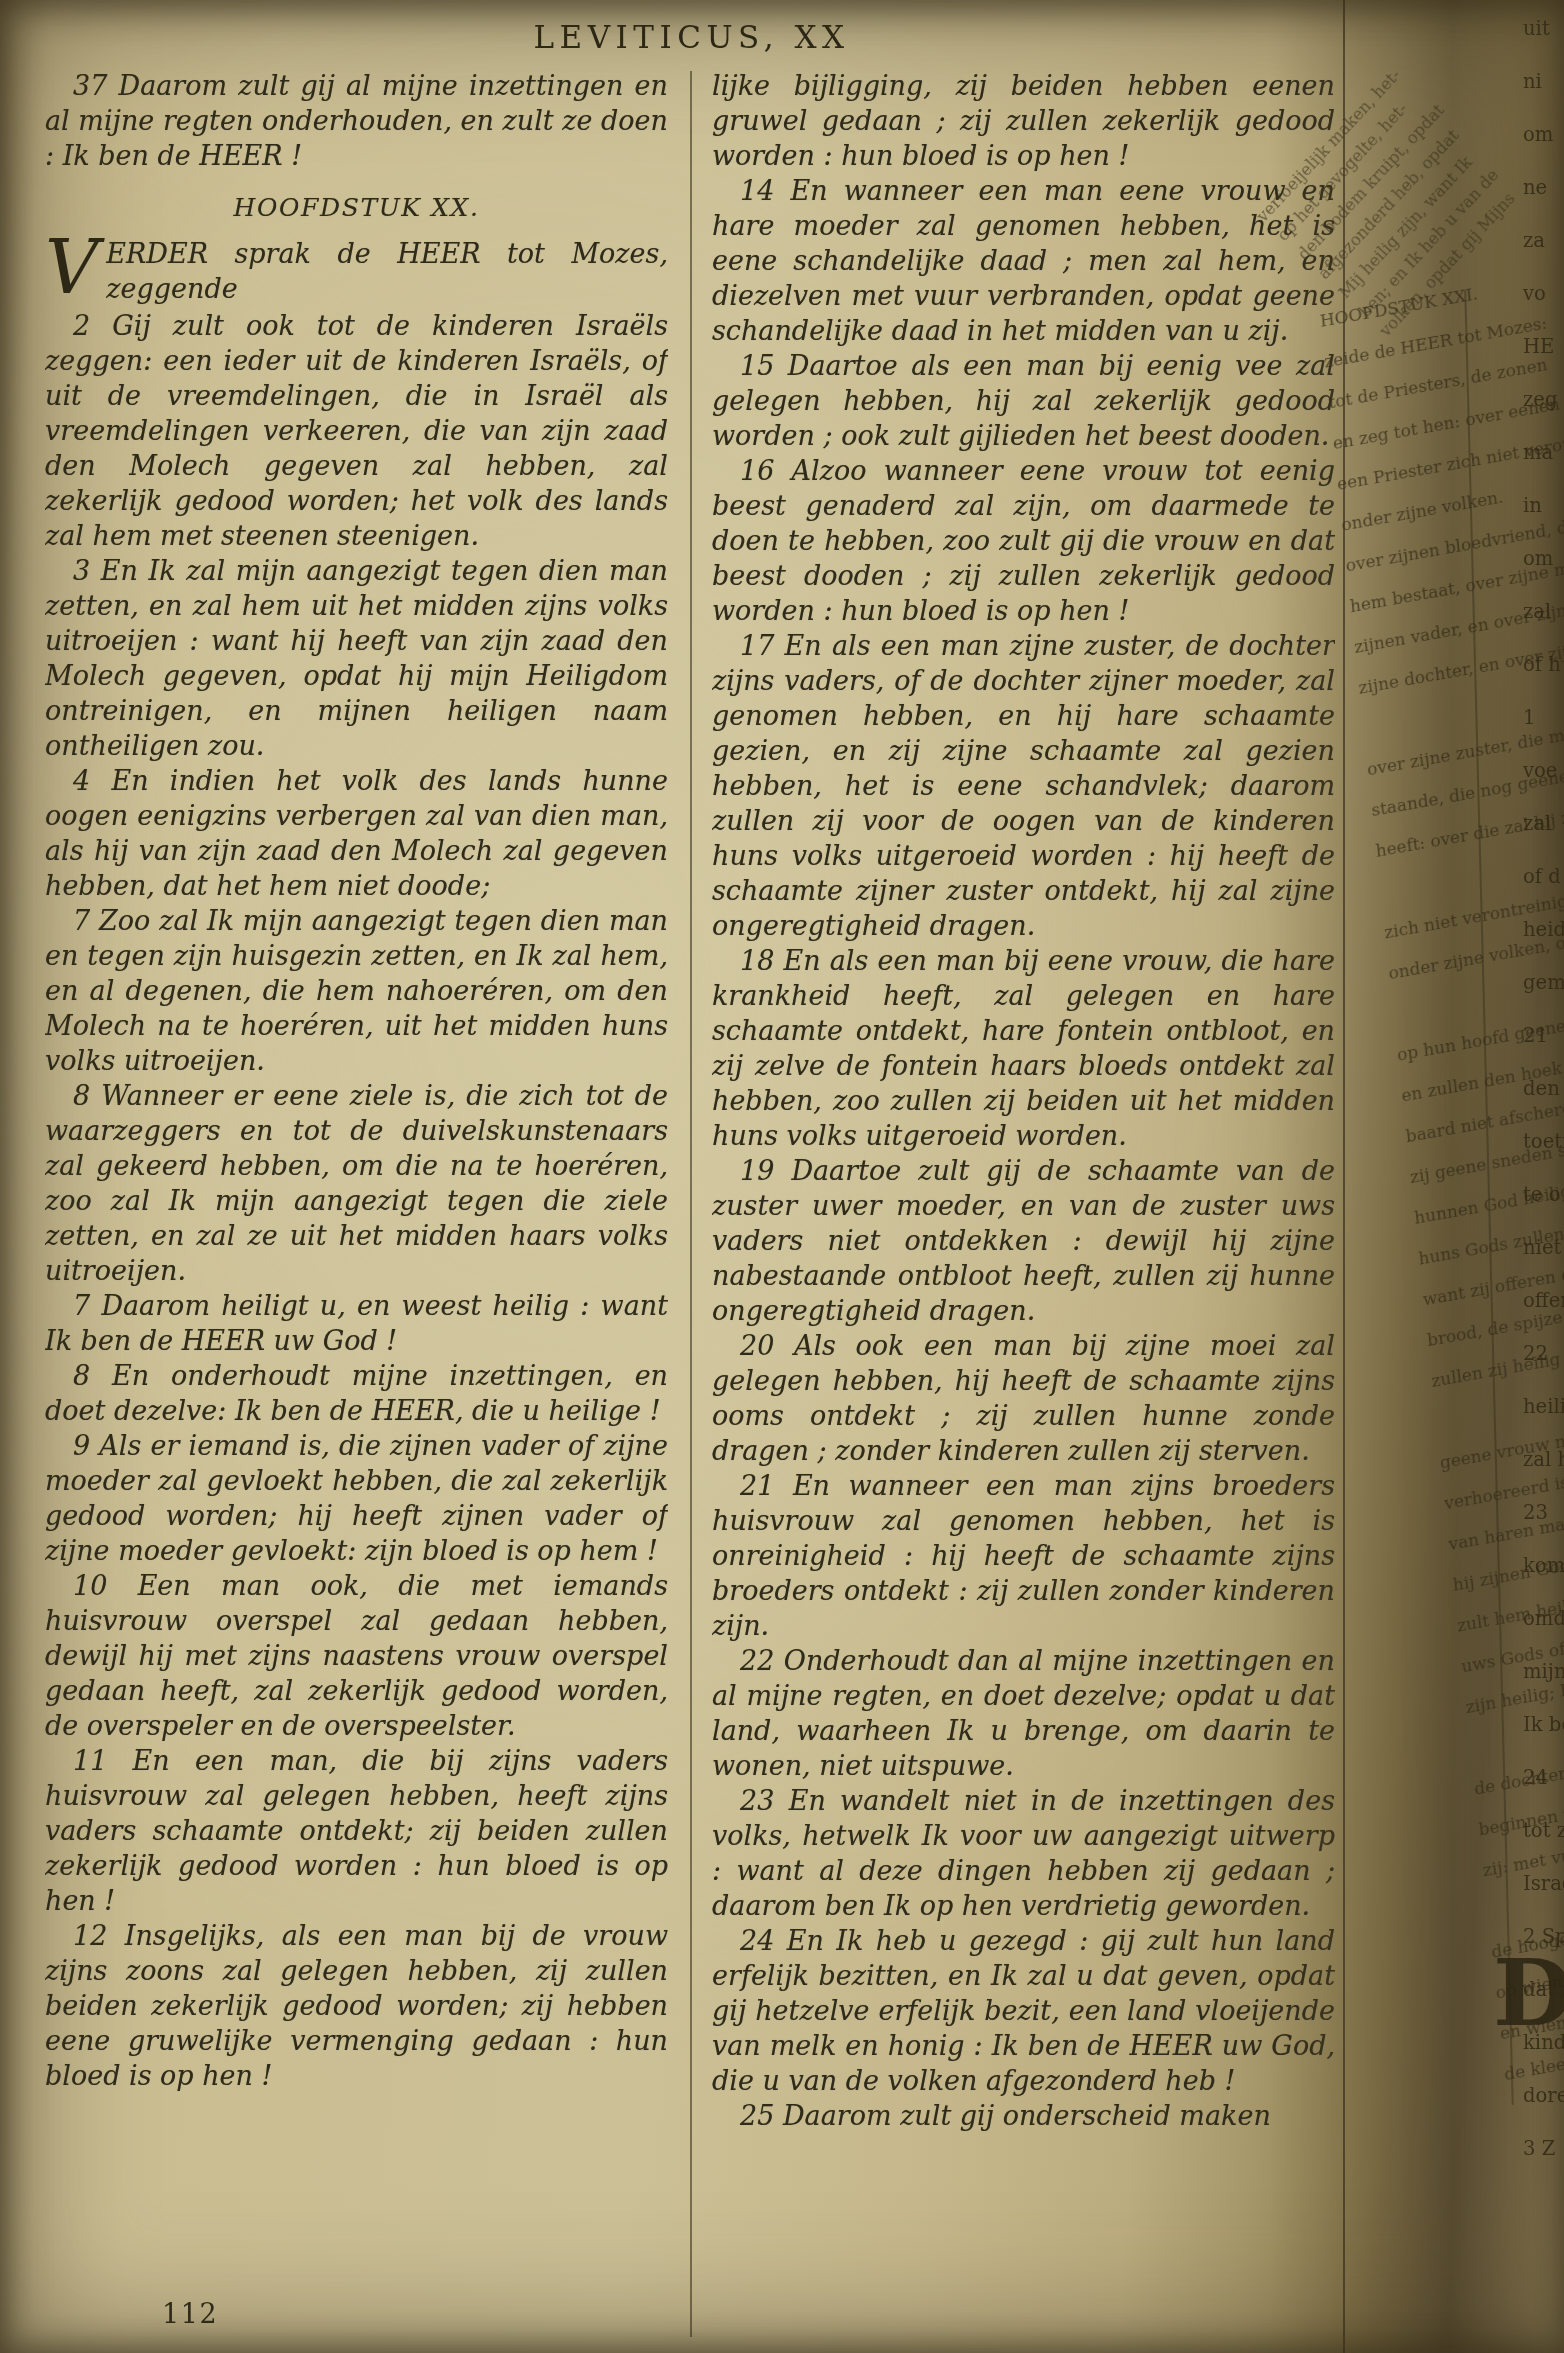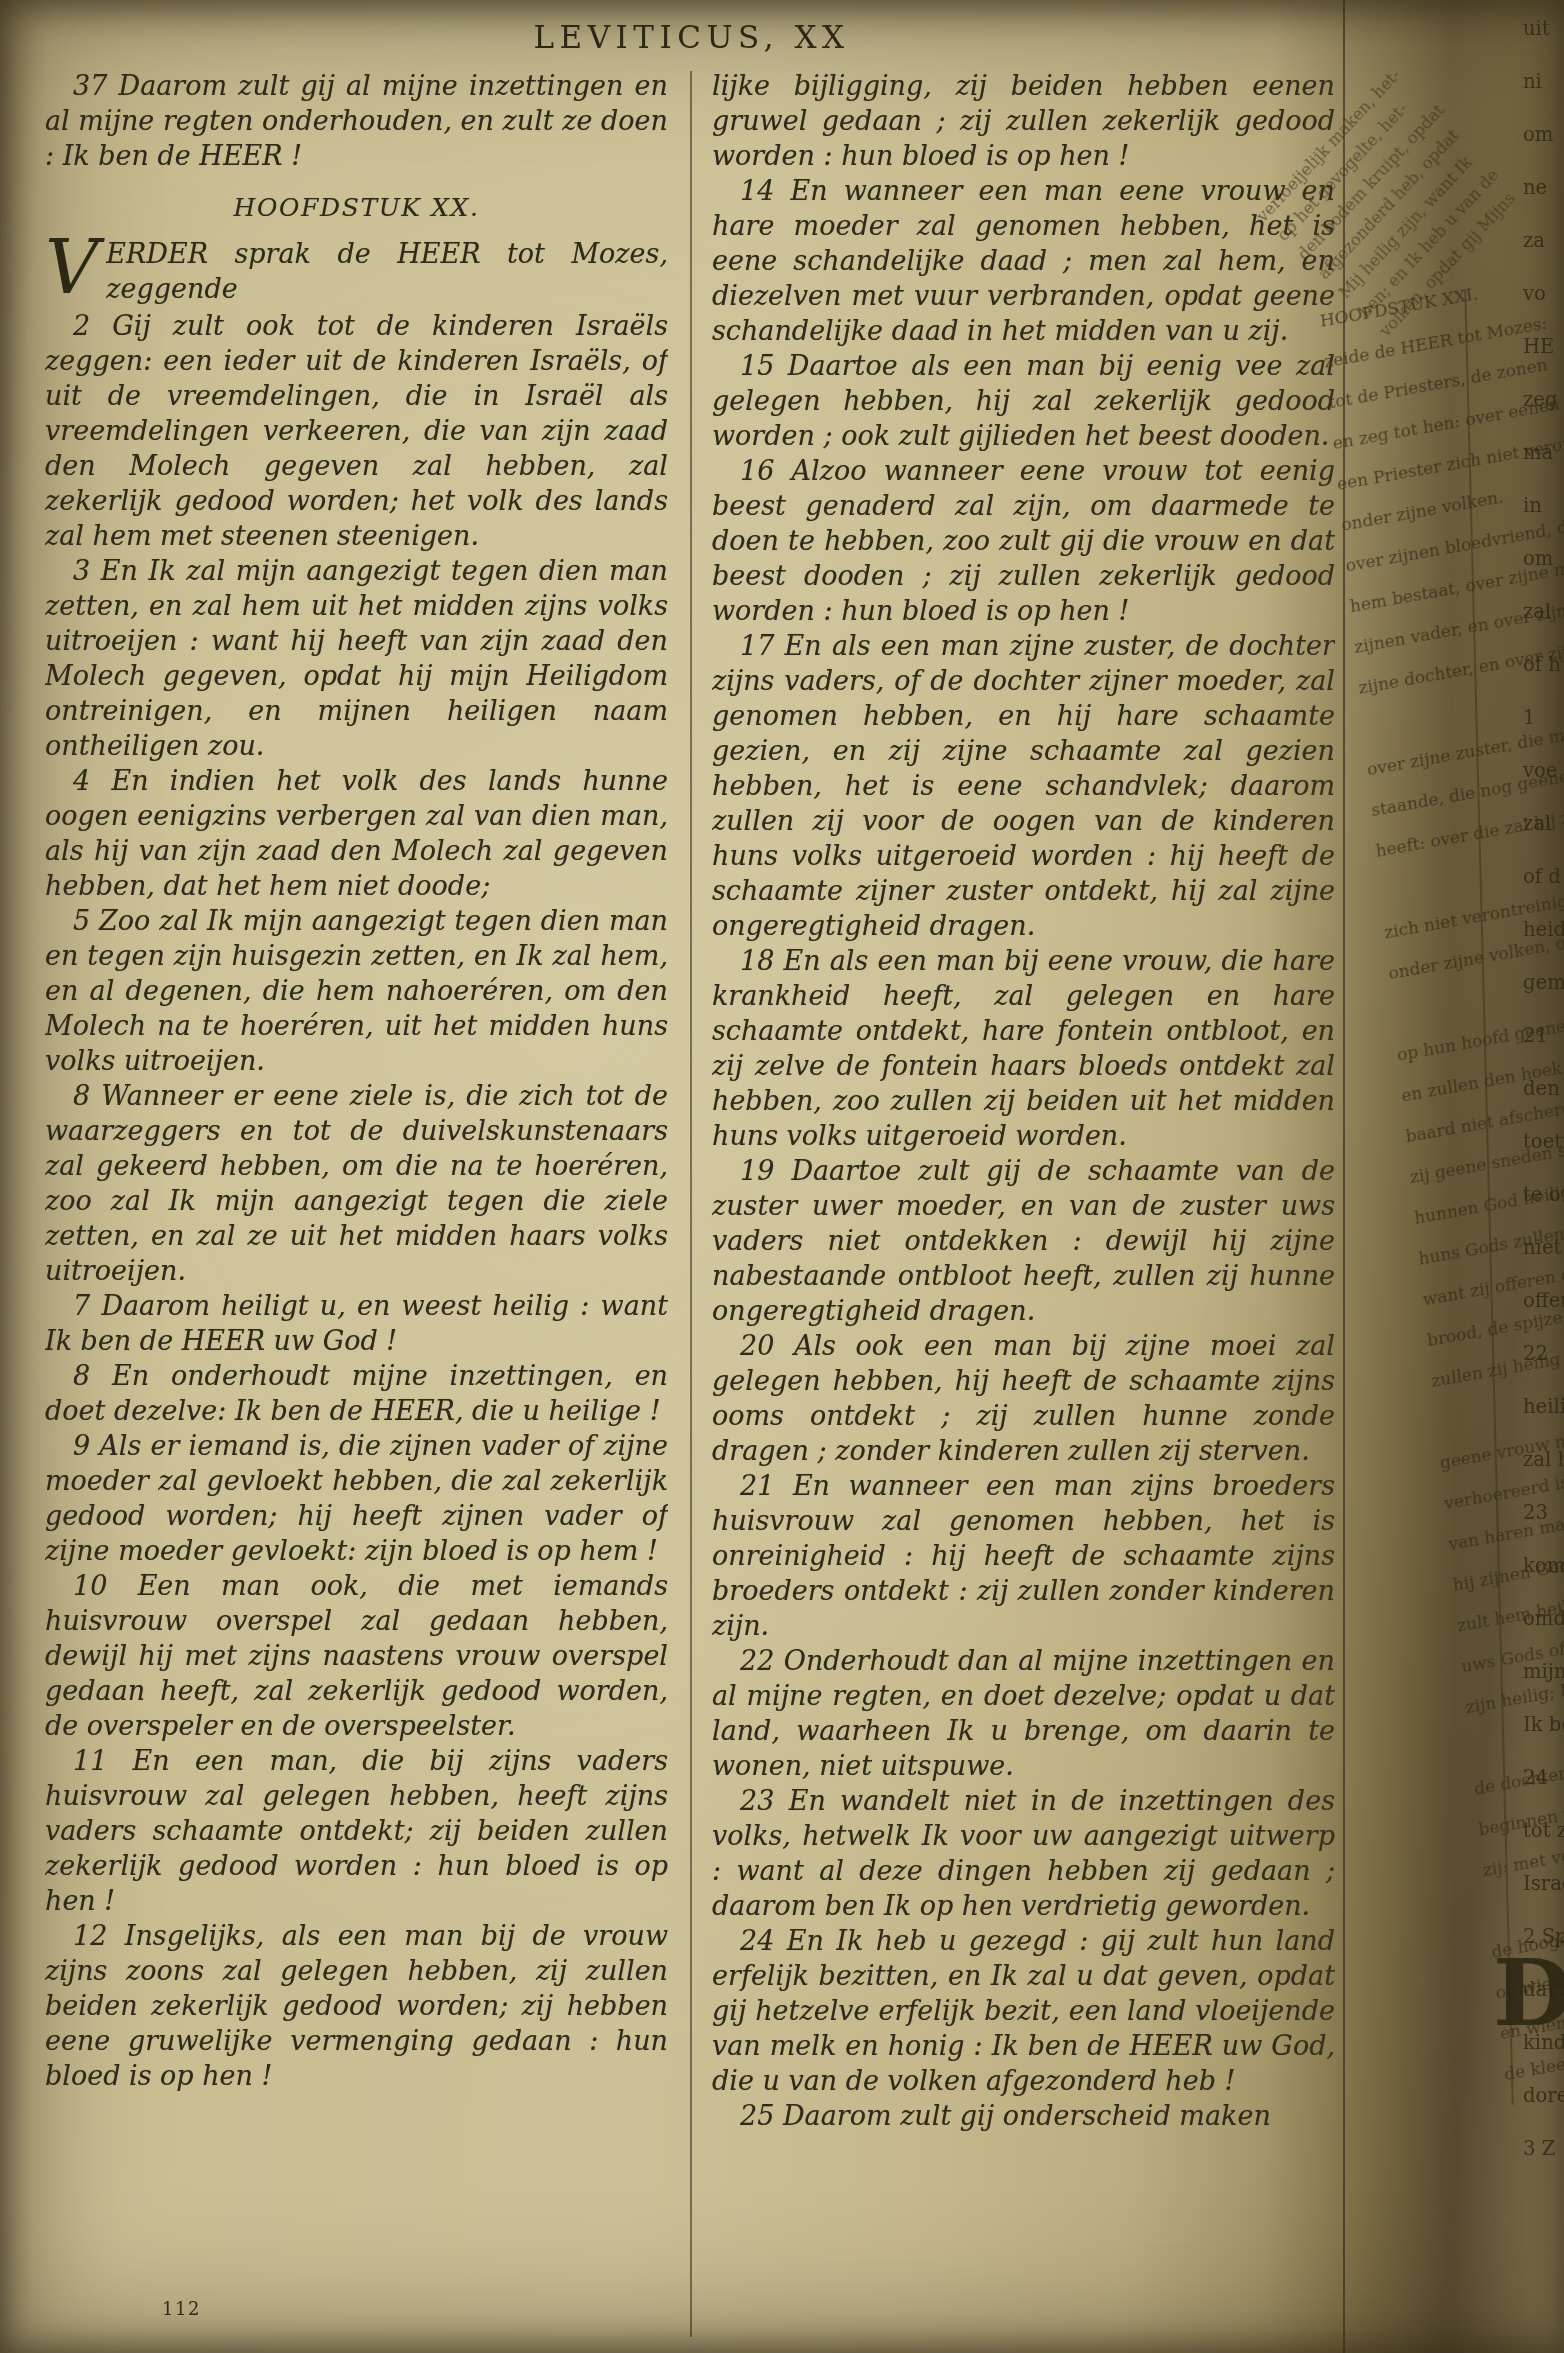--- a/index.html
+++ b/index.html
@@ -24,21 +24,21 @@
   }
   .col{width:623px;font-size:27px;line-height:35px;text-align:justify;overflow:hidden;font-style:italic;}
   .col-left{margin-right:44px;}
   .block{margin:0;text-indent:28px;}
   .block .txt{ text-shadow:0 0 0.8px rgba(47,42,26,0.35); }
   .p-heading{text-align:center;text-indent:0;font-size:25px;letter-spacing:1.6px;margin:17px 0 11px;}
   .p-cont{text-indent:0;}
   .p-dropcap{text-indent:0;min-height:72px;}
   .init{float:left;font-size:74px;line-height:61px;padding:1.6px 7.8px 0 0;color:#2c2816;}
   .init:empty{display:none;}
-  .pagenum{position:absolute;left:117px;top:2279px;font-size:18px;letter-spacing:1.6px;color:#2f2b1a;}
+  .pagenum{position:absolute;left:117px;top:2279px;font-size:27px;letter-spacing:1.6px;color:#2f2b1a;}
 
   
   .gutter-shade{
     position:absolute;left:1268px;top:0;width:297px;height:100%;z-index:4;pointer-events:none;
     background:linear-gradient(90deg,
       rgba(106,92,58,0) 0%,rgba(96,82,50,0.16) 18%,rgba(74,62,36,0.36) 45%,
       rgba(58,48,28,0.44) 62%,rgba(74,63,38,0.26) 82%,rgba(96,84,56,0.10) 100%);
   }
   .page-fold{position:absolute;left:1343px;top:0;width:1.6px;height:100%;
     background:rgba(52,44,26,0.72);z-index:2;}
@@ -88,21 +88,21 @@
         <p class="block p-heading"><span class="txt">HOOFDSTUK XX.</span></p>
 
         <p class="block p-dropcap"><span class="init">V</span><span class="txt">ERDER sprak de HEER tot Mozes, zeggende</span></p>
 
         <p class="block p-verse"><span class="txt">2 Gij zult ook tot de kinderen Israëls zeggen: een ieder uit de kinderen Israëls, of uit de vreemdelingen, die in Israël als vreemdelingen verkeeren, die van zijn zaad den Molech gegeven zal hebben, zal zekerlijk gedood worden; het volk des lands zal hem met steenen steenigen.</span></p>
 
         <p class="block p-verse"><span class="txt">3 En Ik zal mijn aangezigt tegen dien man zetten, en zal hem uit het midden zijns volks uitroeijen : want hij heeft van zijn zaad den Molech gegeven, opdat hij mijn Heiligdom ontreinigen, en mijnen heiligen naam ontheiligen zou.</span></p>
 
         <p class="block p-verse"><span class="txt">4 En indien het volk des lands hunne oogen eenigzins verbergen zal van dien man, als hij van zijn zaad den Molech zal gegeven hebben, dat het hem niet doode;</span></p>
 
-        <p class="block p-verse"><span class="txt">5 Zoo zal Ik mijn aangezigt tegen dien man en tegen zijn huisgezin zetten, en Ik zal hem, en al degenen, die hem nahoeréren, om den Molech na te hoeréren, uit het midden huns volks uitroeijen.</span></p>
+        <p class="block p-verse"><span class="txt">7 Zoo zal Ik mijn aangezigt tegen dien man en tegen zijn huisgezin zetten, en Ik zal hem, en al degenen, die hem nahoeréren, om den Molech na te hoeréren, uit het midden huns volks uitroeijen.</span></p>
 
         <p class="block p-verse"><span class="txt">8 Wanneer er eene ziele is, die zich tot de waarzeggers en tot de duivelskunstenaars zal gekeerd hebben, om die na te hoeréren, zoo zal Ik mijn aangezigt tegen die ziele zetten, en zal ze uit het midden haars volks uitroeijen.</span></p>
 
         <p class="block p-verse"><span class="txt">7 Daarom heiligt u, en weest heilig : want Ik ben de HEER uw God !</span></p>
 
         <p class="block p-verse"><span class="txt">8 En onderhoudt mijne inzettingen, en doet dezelve: Ik ben de HEER, die u heilige !</span></p>
 
         <p class="block p-verse"><span class="txt">9 Als er iemand is, die zijnen vader of zijne moeder zal gevloekt hebben, die zal zekerlijk gedood worden; hij heeft zijnen vader of zijne moeder gevloekt: zijn bloed is op hem !</span></p>
 
         <p class="block p-verse"><span class="txt">10 Een man ook, die met iemands huisvrouw overspel zal gedaan hebben, dewijl hij met zijns naastens vrouw overspel gedaan heeft, zal zekerlijk gedood worden, de overspeler en de overspeelster.</span></p>

